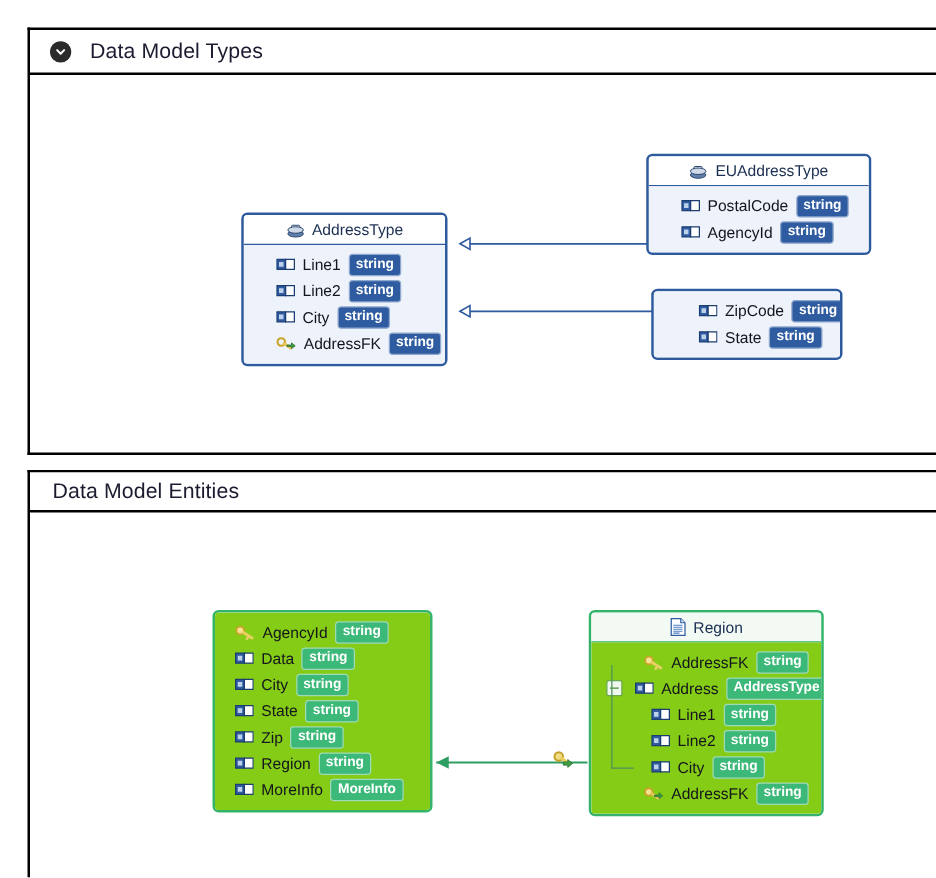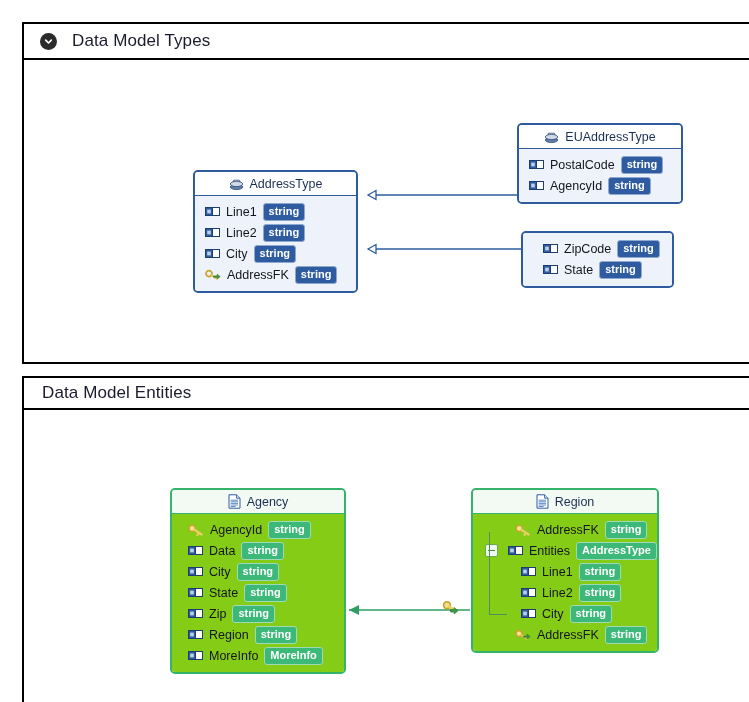--- a/index.html
+++ b/index.html
@@ -63,21 +63,21 @@
   }
   .node-head {
     display: flex;
     align-items: center;
     justify-content: center;
     gap: 6px;
     height: 24px;
     font-size: 12.5px;
   }
   .node-body {
-    padding: 5px 10px 6px 10px;
+    padding: 5px 10px 6px 26px;
   }
   .row {
     display: flex;
     align-items: center;
     gap: 6px;
     height: 21px;
     font-size: 12.5px;
     color: #15151e;
     white-space: nowrap;
   }
@@ -221,21 +221,21 @@
                 <path d="M6.2 5.8 L11.8 9.6" stroke="#e3c457" stroke-width="2.2" stroke-linecap="round"></path>
                 <path d="M8.6 10.2 L12.2 10.2 L12.2 8.4 L15.2 10.9 L12.2 13 L12.2 11.4 L8.6 11.4 Z" fill="#3e9c46" stroke="#2a6e30" stroke-width="0.6" transform="translate(0,-3.2)"></path>
               </svg>
             </span>
             <span>AddressFK</span>
             <span class="badge">string</span>
           </div>
         </div>
       </div>
 
-      <div class="node theme-blue" style="left:493px; top:63px; width:166px;">
+      <div class="node theme-blue" style="left:493px; top:63px; width:180px;">
         <div class="node-head">
           <span class="ico">
             <svg width="15" height="14" viewBox="0 0 15 14">
               <ellipse cx="7.5" cy="10" rx="6.2" ry="2.6" fill="#5f7fa8" stroke="#2d4a73" stroke-width="0.8"></ellipse>
               <rect x="4.2" y="3.2" width="6.6" height="5.0" rx="0.8" fill="#e8edf5" stroke="#2d4a73" stroke-width="0.8"></rect>
               <ellipse cx="7.5" cy="7.0" rx="6.2" ry="2.6" fill="#cfd9e8" stroke="#2d4a73" stroke-width="0.8"></ellipse>
             </svg>
           </span>
           <span>EUAddressType</span>
         </div>
@@ -310,36 +310,20 @@
 
       <div class="conn" style="left:417px; top:190px;">
         <svg width="20" height="17" viewBox="0 0 20 17">
           <circle cx="6" cy="5.2" r="3.4" fill="#f2dd86" stroke="#c3a02a" stroke-width="1.6"></circle>
           <path d="M8.4 6.6 L14.4 11" stroke="#e8cf62" stroke-width="2.6" stroke-linecap="round"></path>
           <path d="M9.6 9.5 L13.2 9.5 L13.2 7.6 L17 10.8 L13.2 13.9 L13.2 12.1 L9.6 12.1 Z" fill="#3e9c46" stroke="#246b2b" stroke-width="0.6"></path>
         </svg>
       </div>
 
       <div class="node theme-green" style="left:146px; top:78px; width:176px;">
-        <div class="node-head">
-          <span class="ico">
-            <svg width="13" height="15" viewBox="0 0 13 15">
-              <path d="M1 0.8 h7.6 L12 4.2 V14.2 H1 Z" fill="#ffffff" stroke="#2f5ca0" stroke-width="1"></path>
-              <path d="M8.6 0.8 V4.2 H12" fill="#d6e3f5" stroke="#2f5ca0" stroke-width="0.9"></path>
-              <g stroke="#4f7fc0" stroke-width="0.9">
-                <path d="M2.6 6.2 h7.4"></path>
-                  <path d="M2.6 7.8 h7.4"></path>
-                <path d="M2.6 9.4 h7.4"></path>
-                  <path d="M2.6 11 h7.4"></path>
-                <path d="M2.6 12.5 h5"></path>
-              </g>
-            </svg>
-          </span>
-          <span>Agency</span>
-        </div>
         <div class="node-body" style="padding-left:16px;">
           <div class="row">
             <span class="ico">
               <svg width="16" height="12" viewBox="0 0 16 12">
                 <circle cx="4.2" cy="4.4" r="3.1" fill="#f5e293" stroke="#c8a42a" stroke-width="1.5"></circle>
                 <path d="M6.4 5.8 L13.6 10.4" stroke="#e7cf62" stroke-width="2.4" stroke-linecap="round"></path>
                 <path d="M10.6 9.6 L9.4 11.2" stroke="#e7cf62" stroke-width="2" stroke-linecap="round"></path>
               </svg>
             </span>
             <span>AgencyId</span>
@@ -447,21 +431,21 @@
             <span class="expander">
                 <i></i>
               </span>
             <span class="ico" style="margin-left:4px;">
               <svg width="15" height="11" viewBox="0 0 15 11">
                 <rect x="0.5" y="1.5" width="7" height="8" fill="#2f5ca0" stroke="#1b3d72" stroke-width="1"></rect>
                 <rect x="2.2" y="3.6" width="3.6" height="3.8" fill="#bcd0ea"></rect>
                 <rect x="7.5" y="1.5" width="7" height="8" fill="#ffffff" stroke="#1b3d72" stroke-width="1"></rect>
               </svg>
             </span>
-            <span>Entities</span>
+            <span>Address</span>
             <span class="badge">AddressType</span>
           </div>
           <div class="row" style="padding-left:42px;">
             <span class="ico">
               <svg width="15" height="11" viewBox="0 0 15 11">
                 <rect x="0.5" y="1.5" width="7" height="8" fill="#2f5ca0" stroke="#1b3d72" stroke-width="1"></rect>
                 <rect x="2.2" y="3.6" width="3.6" height="3.8" fill="#bcd0ea"></rect>
                 <rect x="7.5" y="1.5" width="7" height="8" fill="#ffffff" stroke="#1b3d72" stroke-width="1"></rect>
               </svg>
             </span>

